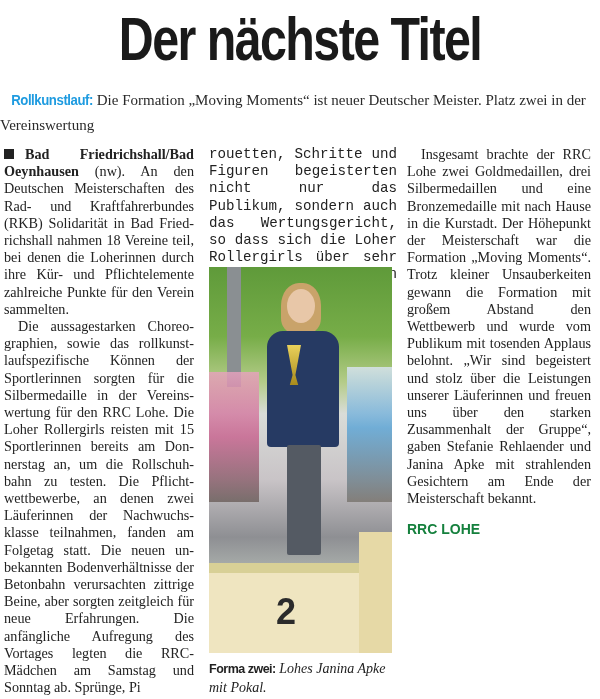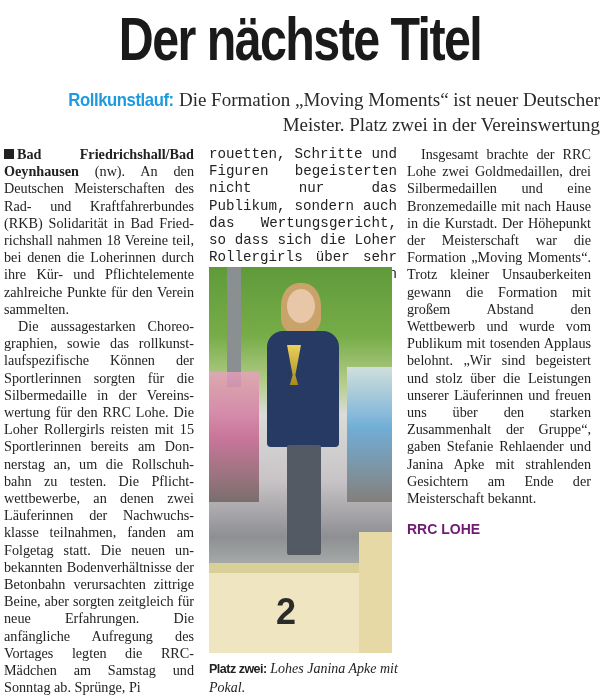--- a/index.html
+++ b/index.html
@@ -9,39 +9,39 @@
       color: #222;
     }
     .headline {
       position: absolute; left: 0; top: 6px; width: 600px; text-align: center;
       font-family: "Liberation Sans", "DejaVu Sans", sans-serif;
       font-weight: bold; font-size: 62px; line-height: 66px; letter-spacing: -2px;
       color: #1a1a1a;
       transform: scaleX(0.78); transform-origin: 50% 0;
     }
     .subhead {
-      position: absolute; left: 0; top: 87px; width: 600px; text-align: right;
-      font-size: 19px; line-height: 25px; color: #2a2a2a;
+      position: absolute; left: 0; top: 87px; width: 600px; text-align: left;
+      font-size: 15px; line-height: 25px; color: #2a2a2a;
     }
     .subhead .kicker {
       font-family: "Liberation Sans", "DejaVu Sans", sans-serif;
       font-weight: bold; color: #1e9be0; letter-spacing: -0.5px;
       display: inline-block; transform: scaleX(0.88); transform-origin: 100% 50%;
     }
     .col {
       position: absolute; top: 146px;
       font-size: 14.2px; line-height: 17.2px; text-align: justify;
       hyphens: manual;
     }
     .col p { margin: 0; }
     .col p.indent { text-indent: 14px; }
     #col1 { left: 4px; width: 190px; }
     #col2 { left: 209px; width: 188px; font-family: Liberation Mono, monospace; }
     #col3 { left: 407px; width: 184px; }
-    .dateline { font-weight: bold; }
+    .dateline { font-weight: bold; margin-left: 8px; }
     .square { display: inline-block; width: 10px; height: 10px; background: #222; margin-right: 3px; vertical-align: 0px; }
     .photo {
       position: absolute; left: 209px; top: 267px; width: 183px; height: 386px;
       overflow: hidden;
       background: linear-gradient(180deg, #5f9a3a 0%, #77ad48 18%, #b5cc8a 30%, #d9dcd8 38%, #c9c4c7 55%, #8e8f93 70%, #a9aeab 78%, #d6cf9e 84%, #f0e6b8 100%);
     }
     .photo .pole { position: absolute; left: 18px; top: 0; width: 14px; height: 120px; background: #8a8f92; }
     .photo .person-head { position: absolute; left: 78px; top: 22px; width: 28px; height: 34px; border-radius: 50%; background: #e8c7a8; }
     .photo .hair { position: absolute; left: 72px; top: 16px; width: 40px; height: 50px; border-radius: 45% 45% 30% 30%; background: #c9a36a; }
     .photo .jacket { position: absolute; left: 58px; top: 64px; width: 72px; height: 116px; border-radius: 16px 16px 4px 4px; background: #263a63; }
@@ -60,21 +60,21 @@
       position: absolute; left: 209px; top: 660px; width: 190px;
       font-size: 14px; line-height: 17.5px; color: #222;
     }
     .caption .cap-label {
       font-family: "Liberation Sans", "DejaVu Sans", sans-serif; font-weight: bold;
       font-size: 12.5px; letter-spacing: -0.5px;
     }
     .caption .cap-text { font-style: italic; }
     .box-heading {
       font-family: "Liberation Sans", "DejaVu Sans", sans-serif; font-weight: bold;
-      font-size: 14px; line-height: 17px; margin: 14px 0 2px 0; color: #701a75;
+      font-size: 14px; line-height: 17px; margin: 14px 0 2px 0; color: #15803d;
     }
   </style>
 </head>
 <body>
 
 <div class="headline">Der nächste Titel</div>
 
 <div class="subhead">
   <span class="kicker">Rollkunstlauf:</span><span> Die Formation „Moving Moments“ ist neuer Deutscher Meister. Platz zwei in der Vereinswertung</span>
 </div>
@@ -96,19 +96,19 @@
   <div class="person-head"></div>
   <div class="jacket"></div>
   <div class="trophy"></div>
   <div class="legs"></div>
   <div class="podium-side"></div>
   <div class="podium"></div>
   <div class="podium-num">2</div>
 </div>
 
 <div class="caption">
-  <span class="cap-label">Platz zwei:</span><span class="cap-text"> Lohes Janina Apke mit Pokal.</span>
+  <span class="cap-label">Forma zwei:</span><span class="cap-text"> Lohes Janina Apke mit Pokal.</span>
 </div>
 
 <div class="col" id="col3">
   <p class="indent">Insgesamt brachte der RRC Lohe zwei Goldmedaillen, drei Silbermedaillen und eine Bronzemedaille mit nach Hau­se in die Kurstadt. Der Höhe­punkt der Meisterschaft war die Formation „Moving Mo­ments“. Trotz kleiner Unsau­berkeiten gewann die Forma­tion mit großem Abstand den Wettbewerb und wurde vom Publikum mit tosenden Ap­plaus belohnt. „Wir sind be­geistert und stolz über die Leis­tungen unserer Läuferinnen und freuen uns über den star­ken Zusammenhalt der Grup­pe“, gaben Stefanie Rehlaen­der und Janina Apke mit strah­lenden Gesichtern am Ende der Meisterschaft bekannt.</p>
   <div class="box-heading">RRC LOHE</div>
 </div>
 
 </body></html>

